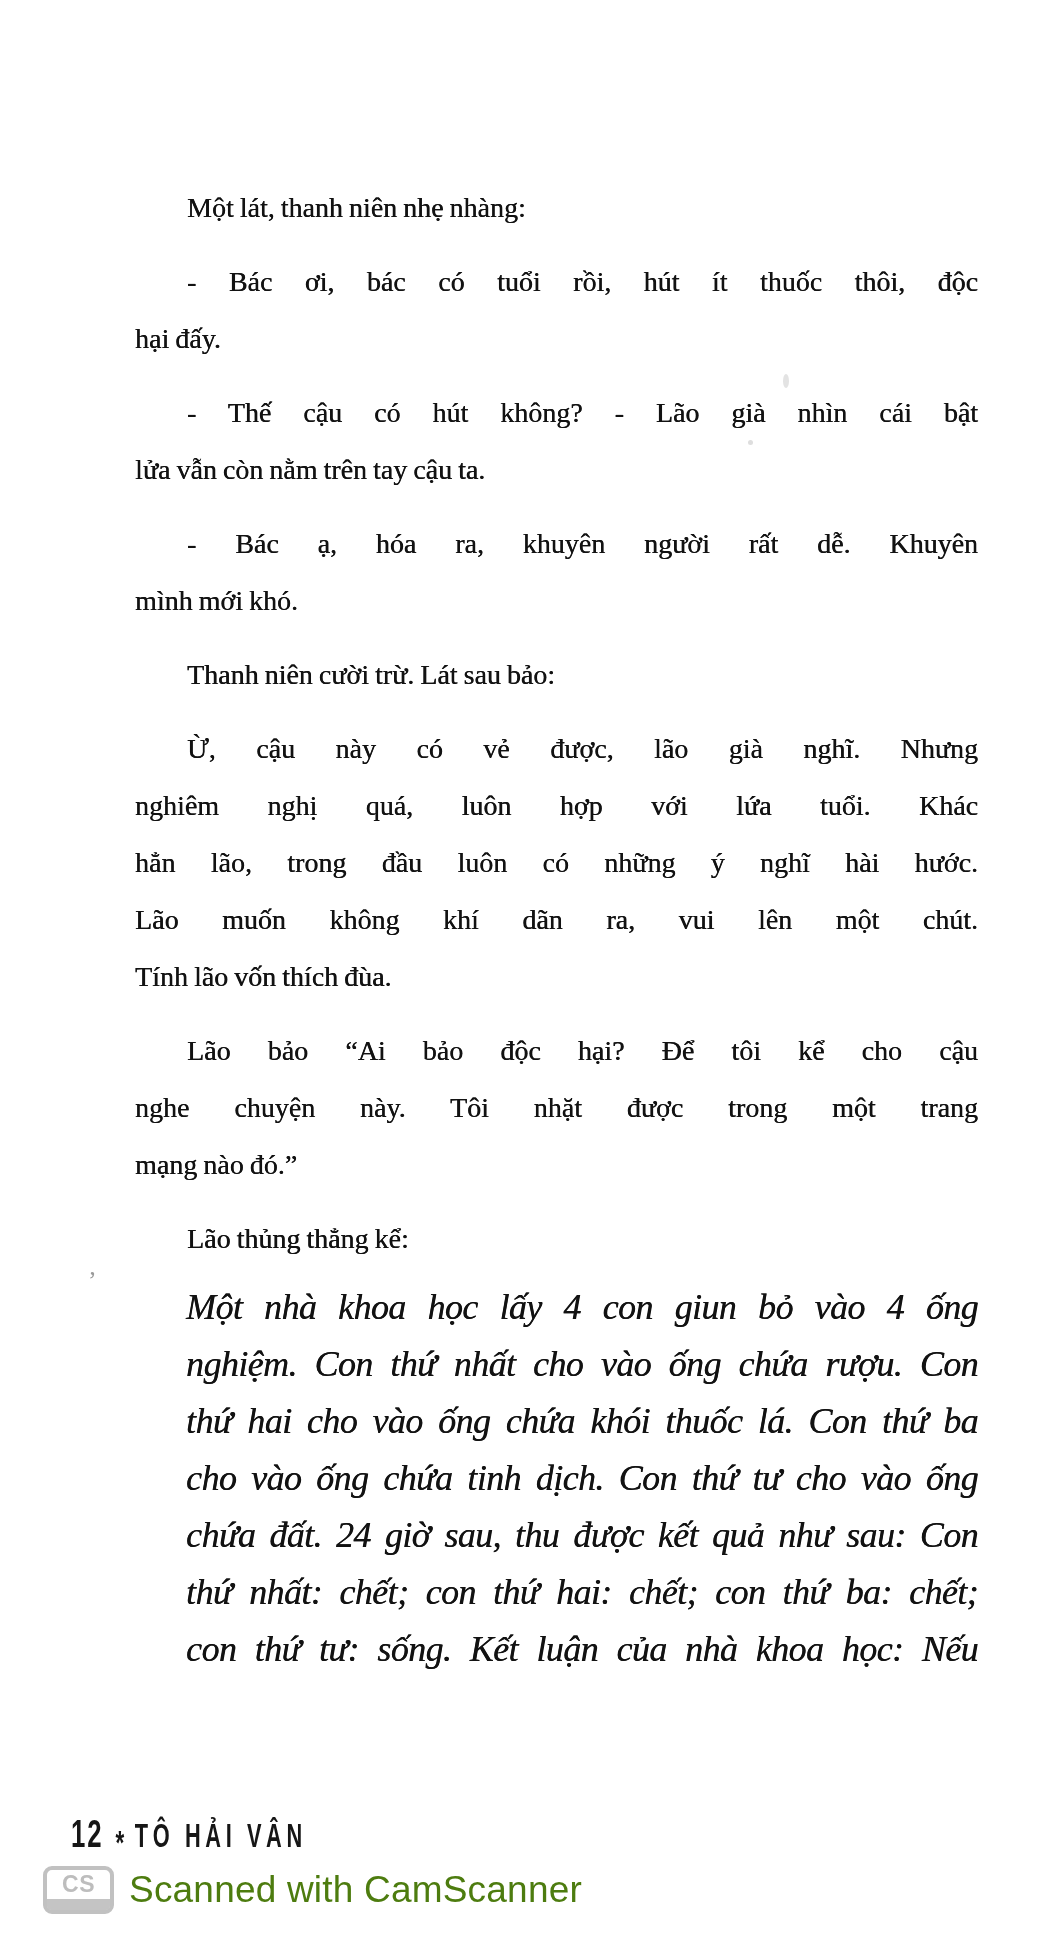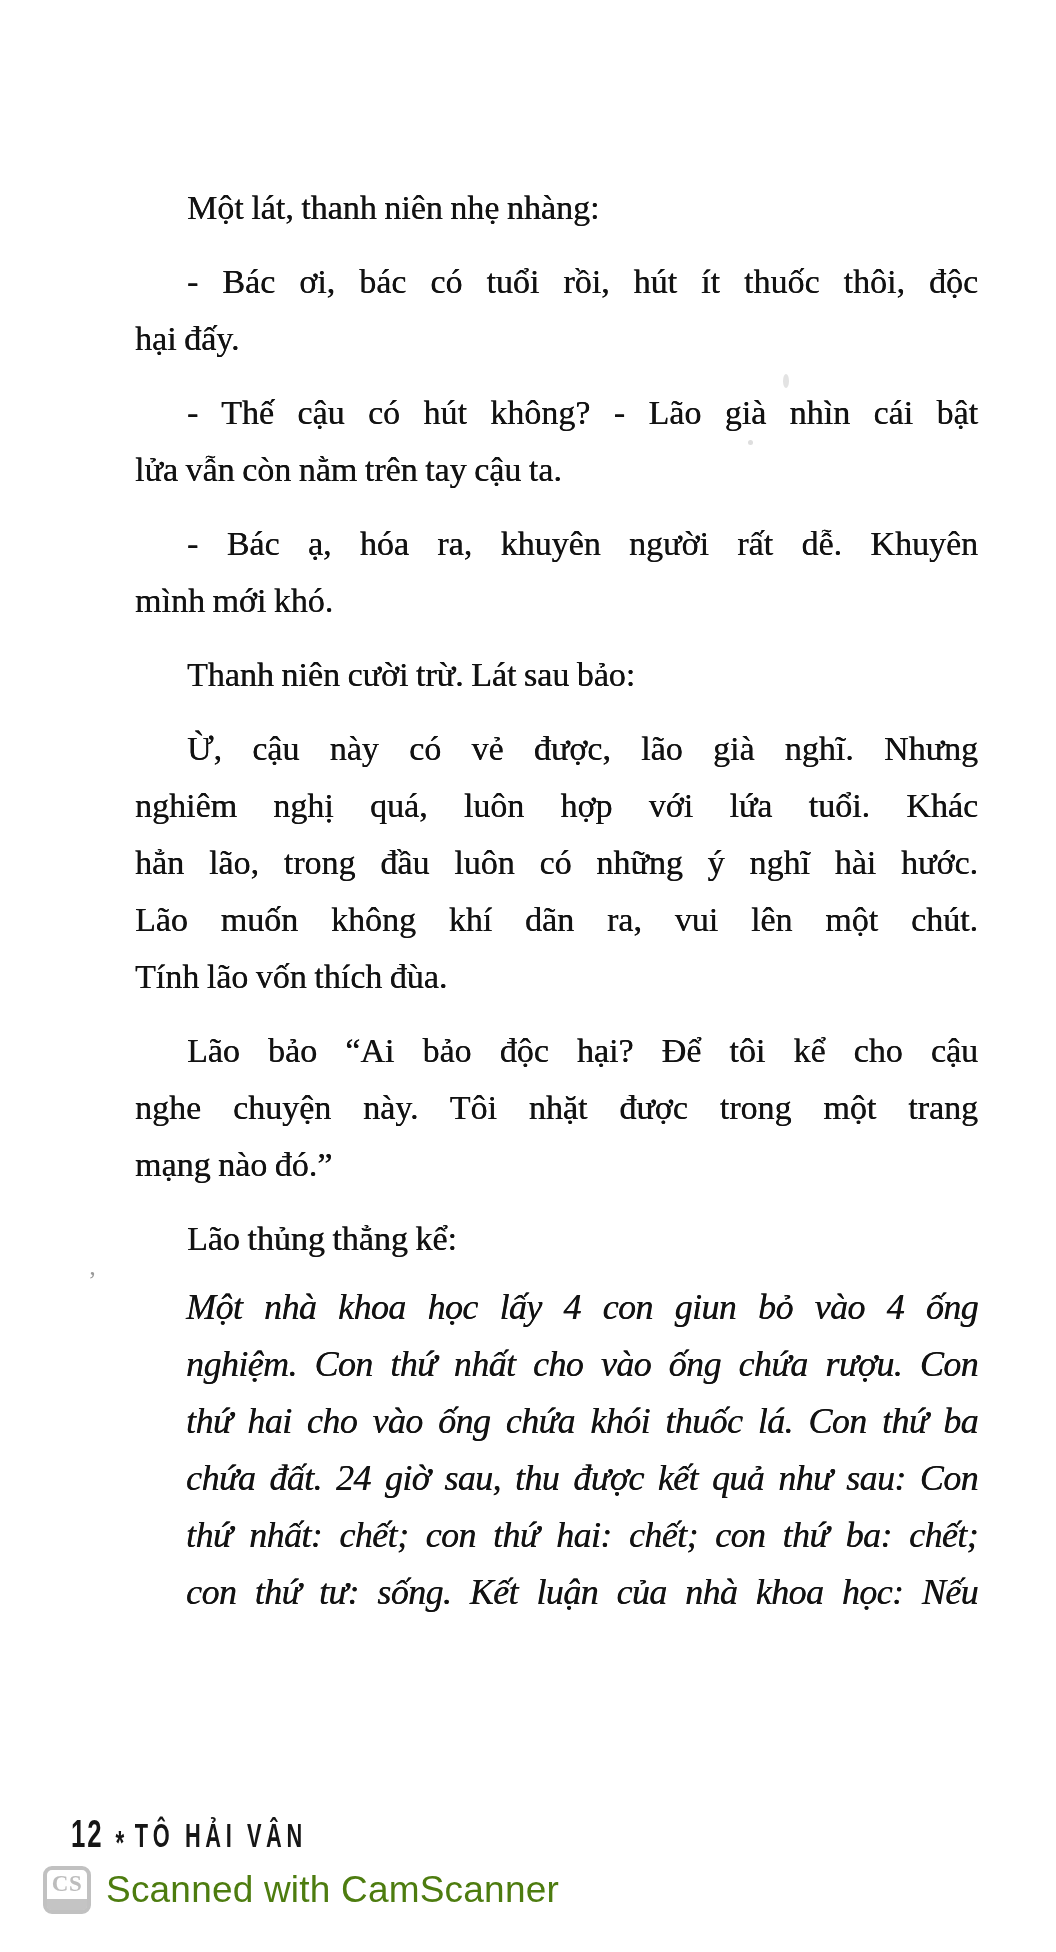--- a/index.html
+++ b/index.html
@@ -13,21 +13,21 @@
   }
   
   .text-block{
     position:absolute;
     left:135px;top:179px;
     width:843px;
   }
   .para{margin:0;}
   .para + .para{margin-top:17px;}
   .line{
-    font-size:34px;
+    font-size:28px;
     line-height:57px;
     white-space:nowrap;
     text-align:justify;
     text-align-last:justify;
     text-shadow:0.35px 0 0 #141414;
     word-spacing:-1px;
   }
   .line.end{text-align-last:left;}
   .line.indent{text-indent:52px;}
   .para.quote{
@@ -65,26 +65,25 @@
   .footer .author{font-size:33px;letter-spacing:7px;}
   
   .watermark{
     position:absolute;
     left:43px;top:1866px;
     display:flex;align-items:center;gap:15px;
     font-family:"Liberation Sans","DejaVu Sans",sans-serif;
   }
   .cs-logo{
     position:relative;
-    width:48px;height:48px;
+    width:71px;height:48px;
     box-sizing:border-box;
     border:4px solid #c1c1c1;
     border-radius:9px;
     background:#ffffff;
-    font-family:Liberation Serif, serif;
   }
   .cs-letters{
     position:absolute;left:0;right:0;top:1px;
     text-align:center;
     font-size:23px;font-weight:700;
     color:#bdbdbd;
     letter-spacing:0.5px;
   }
   .cs-bar{
     position:absolute;left:0;right:0;bottom:0;
@@ -134,20 +133,21 @@
         <div class="line">nghe chuyện này. Tôi nhặt được trong một trang</div>
         <div class="line end">mạng nào đó.”</div>
       </div>
       <div class="para">
         <div class="line end indent">Lão thủng thẳng kể:</div>
       </div>
       <div class="para quote">
         <div class="line">Một nhà khoa học lấy 4 con giun bỏ vào 4 ống</div>
         <div class="line">nghiệm. Con thứ nhất cho vào ống chứa rượu. Con</div>
         <div class="line">thứ hai cho vào ống chứa khói thuốc lá. Con thứ ba</div>
+        <div class="line">cho vào ống chứa tinh dịch. Con thứ tư cho vào ống</div>
         <div class="line">chứa đất. 24 giờ sau, thu được kết quả như sau: Con</div>
         <div class="line">thứ nhất: chết; con thứ hai: chết; con thứ ba: chết;</div>
         <div class="line">con thứ tư: sống. Kết luận của nhà khoa học: Nếu</div>
       </div>
     </div>
 
   <span class="artifact a1">ʼ</span>
   <span class="artifact a2"></span>
   <span class="artifact a3"></span>
 

